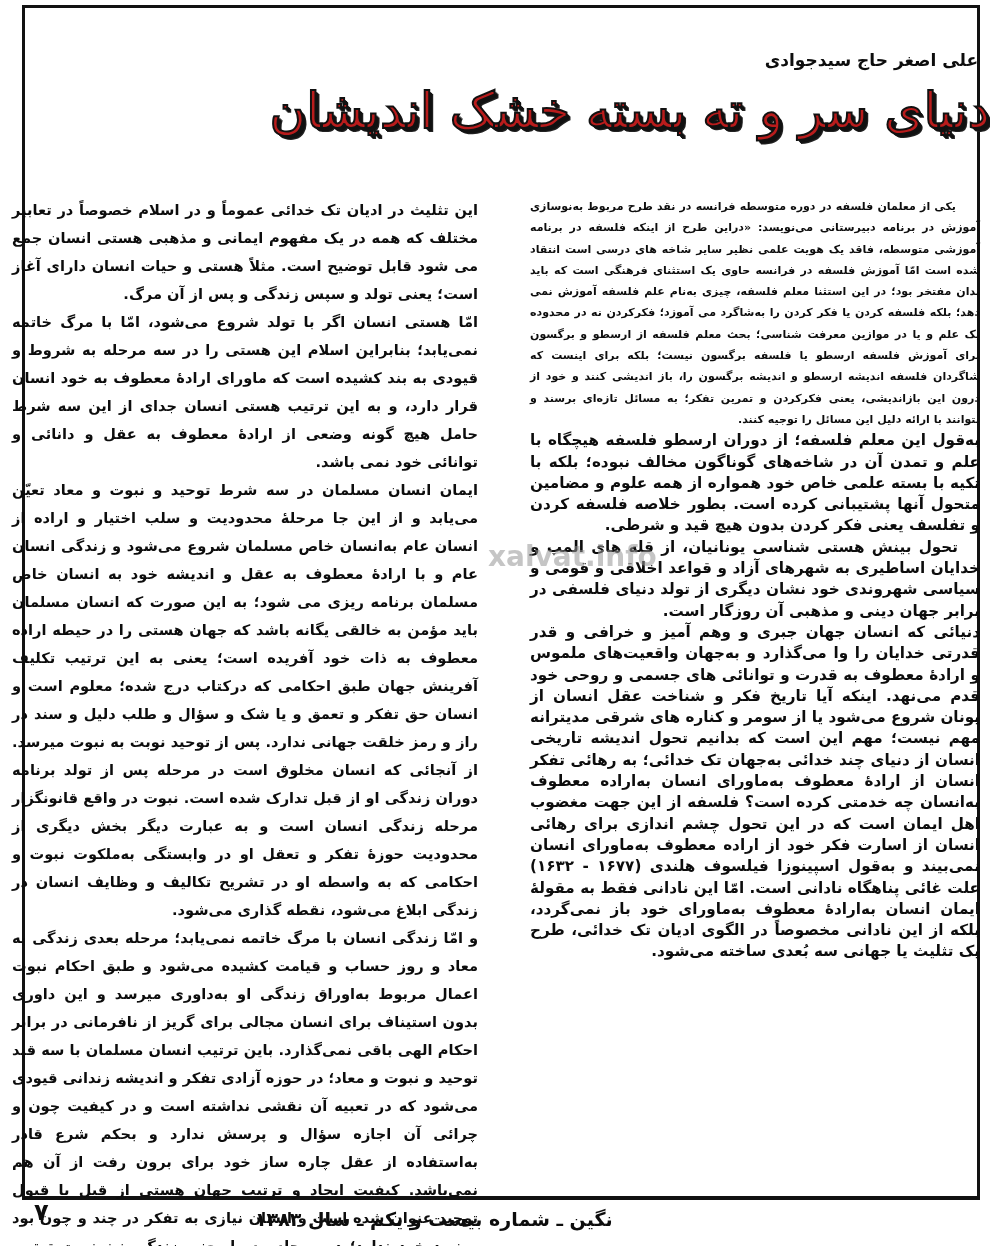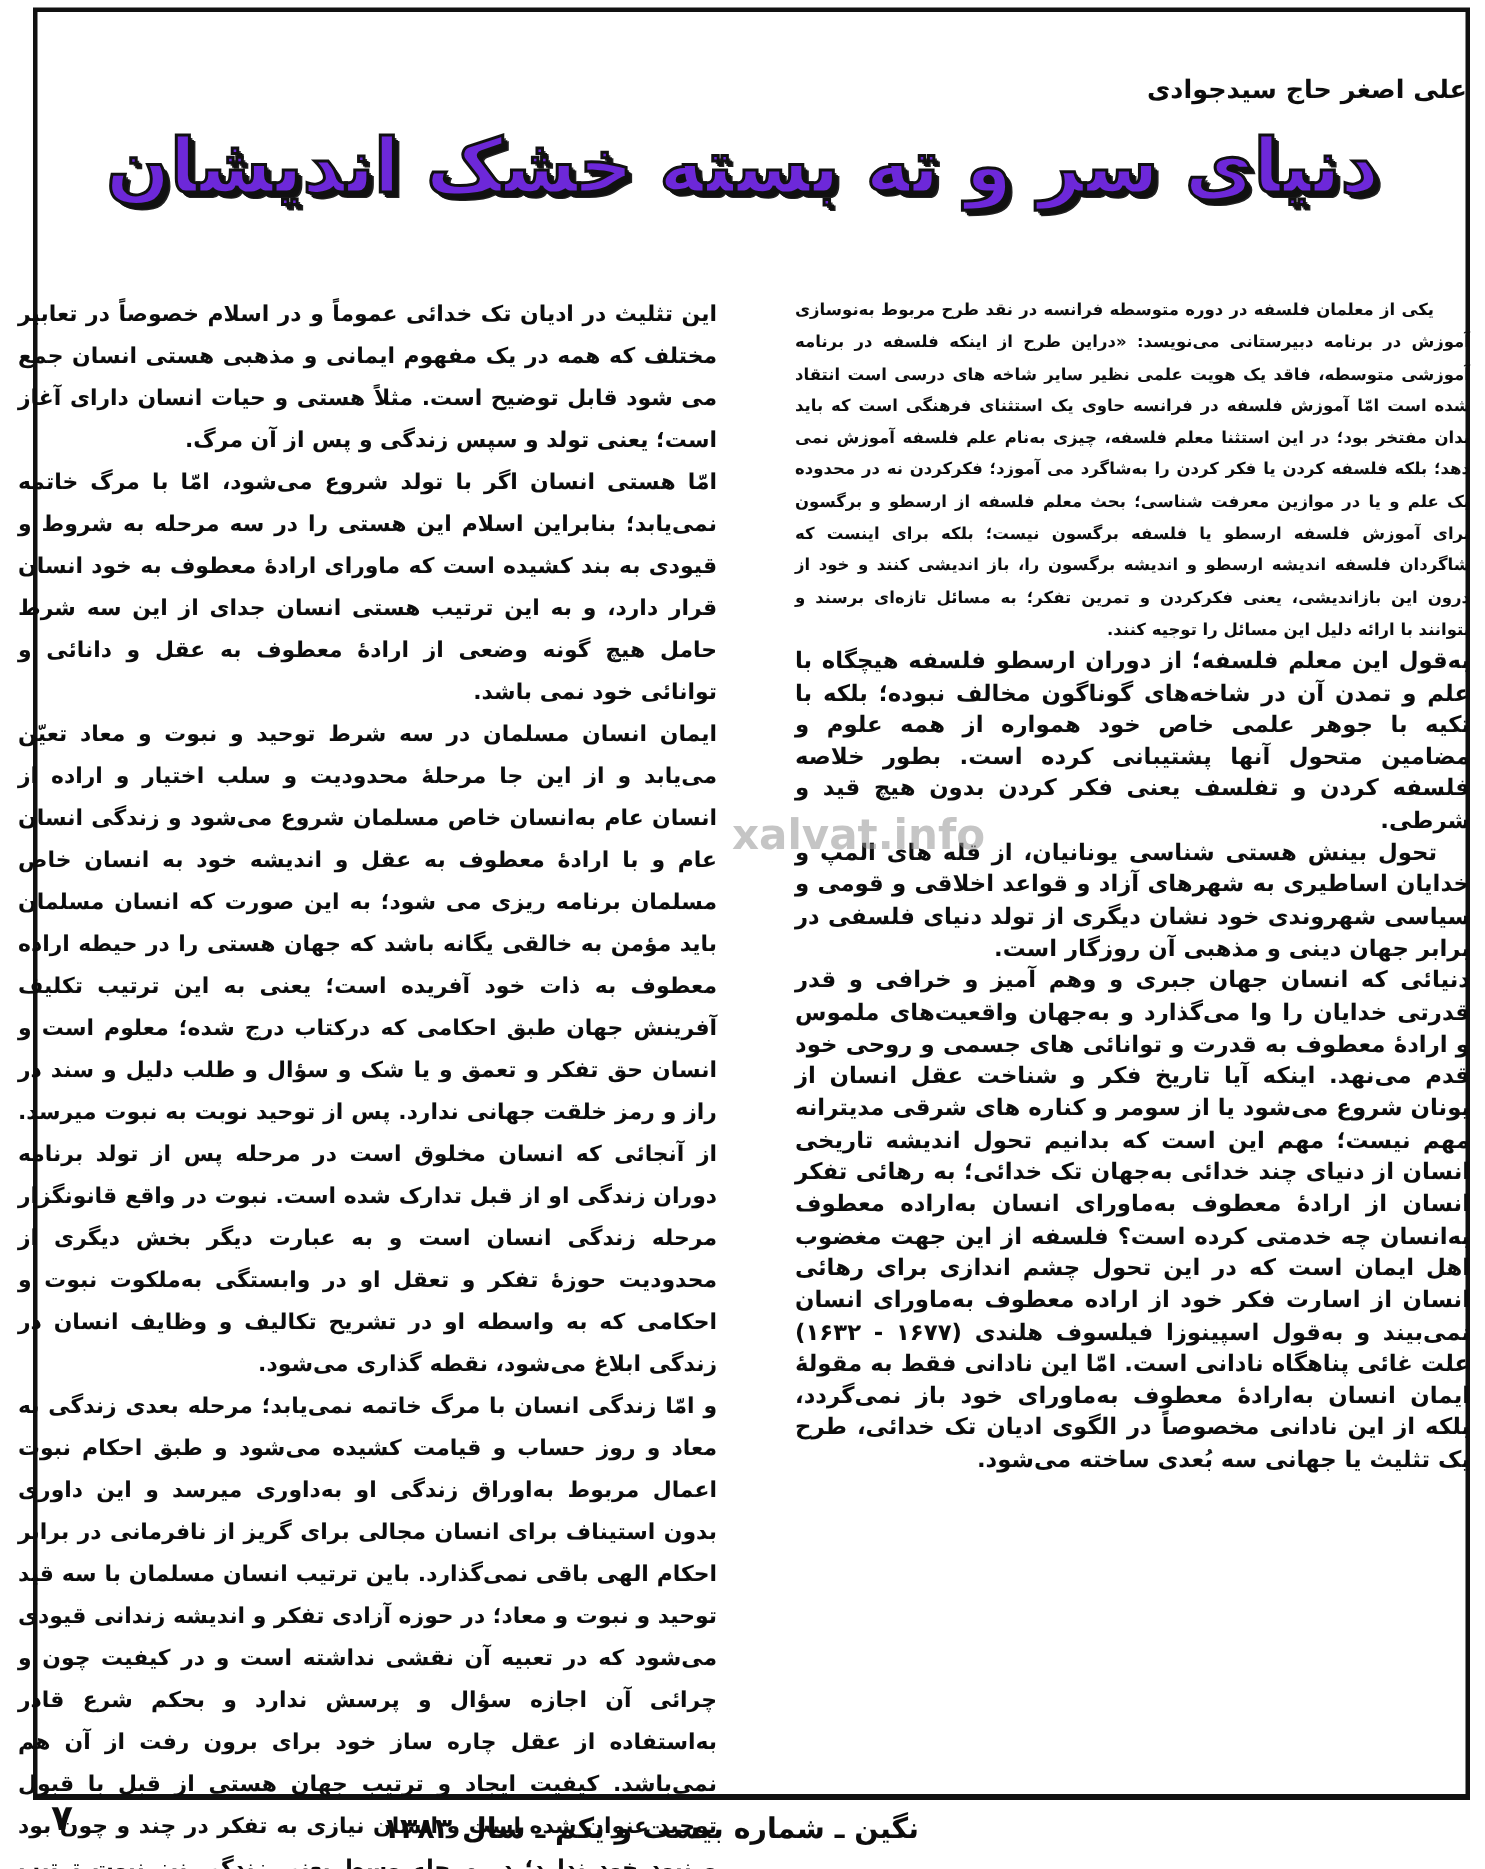--- a/index.html
+++ b/index.html
@@ -8,23 +8,23 @@
     position: absolute; left: 22px; top: 5px; width: 958px; height: 1195px;
     border-top: 3px solid #111; border-left: 3px solid #111; border-right: 3px solid #111; border-bottom: 4px solid #111;
     box-sizing: border-box;
   }
   .author {
     position: absolute; right: 12px; top: 50px;
     font-family: "DejaVu Sans", sans-serif; font-weight: bold; font-size: 17px;
     direction: rtl; text-align: left;
   }
   .title {
-    position: absolute; left: 0; right: 0; top: 82px; text-align: center;
-    font-family: "DejaVu Sans", sans-serif; font-weight: bold; font-size: 50px; letter-spacing: 0;
-    direction: rtl; color: #6d28d9;
+    position: absolute; left: 0; right: 0; top: 82px; 
+    font-family: "DejaVu Sans", sans-serif; font-weight: normal; font-size: 50px; letter-spacing: 0;
+    direction: rtl; color: #b91c1c;
     -webkit-text-stroke: 2px #111;
     text-shadow: 3px 3px 0 #111, 4px 4px 0 #222, 2px 2px 0 #333;
   }
   .col {
     position: absolute; top: 196px;
     direction: rtl; text-align: justify; text-align-last: right;
     font-family: "DejaVu Sans", sans-serif; font-size: 14.6px; line-height: 28px; font-weight: bold;
   }
   .col p { margin: 0; text-indent: 0; }
   .col-right { right: 10px; width: 450px; font-size: 15.2px; line-height: 21.3px; }
@@ -48,21 +48,21 @@
 </head>
 <body>
 
 <div class="page-frame"></div>
 
 <div class="author">علی اصغر حاج سیدجوادی</div>
 <div class="title">دنیای سر و ته بسته خشک اندیشان</div>
 
 <div class="col col-right">
   <p class="lead">یکی از معلمان فلسفه در دوره متوسطه فرانسه در نقد طرح مربوط به‌نوسازی آموزش در برنامه دبیرستانی می‌نویسد: «دراین طرح از اینکه فلسفه در برنامه آموزشی متوسطه، فاقد یک هویت علمی نظیر سایر شاخه های درسی است انتقاد شده است امّا آموزش فلسفه در فرانسه حاوی یک استثنای فرهنگی است که باید بدان مفتخر بود؛ در این استثنا معلم فلسفه، چیزی به‌نام علم فلسفه آموزش نمی دهد؛ بلکه فلسفه کردن یا فکر کردن را به‌شاگرد می آموزد؛ فکرکردن نه در محدوده یک علم و یا در موازین معرفت شناسی؛ بحث معلم فلسفه از ارسطو و برگسون برای آموزش فلسفه ارسطو یا فلسفه برگسون نیست؛ بلکه برای اینست که شاگردان فلسفه اندیشه ارسطو و اندیشه برگسون را، باز اندیشی کنند و خود از درون این بازاندیشی، یعنی فکرکردن و تمرین تفکر؛ به مسائل تازه‌ای برسند و بتوانند با ارائه دلیل این مسائل را توجیه کنند.</p>
-  <p>به‌قول این معلم فلسفه؛ از دوران ارسطو فلسفه هیچگاه با علم و تمدن آن در شاخه‌های گوناگون مخالف نبوده؛ بلکه با تکیه با جوهر علمی خاص خود همواره از همه علوم و مضامین متحول آنها پشتیبانی کرده است. بطور خلاصه فلسفه کردن و تفلسف یعنی فکر کردن بدون هیچ قید و شرطی.</p>
+  <p>به‌قول این معلم فلسفه؛ از دوران ارسطو فلسفه هیچگاه با علم و تمدن آن در شاخه‌های گوناگون مخالف نبوده؛ بلکه با تکیه با بسته علمی خاص خود همواره از همه علوم و مضامین متحول آنها پشتیبانی کرده است. بطور خلاصه فلسفه کردن و تفلسف یعنی فکر کردن بدون هیچ قید و شرطی.</p>
   <p class="indent">تحول بینش هستی شناسی یونانیان، از قله های المپ و خدایان اساطیری به شهرهای آزاد و قواعد اخلاقی و قومی و سیاسی شهروندی خود نشان دیگری از تولد دنیای فلسفی در برابر جهان دینی و مذهبی آن روزگار است.</p>
   <p>دنیائی که انسان جهان جبری و وهم آمیز و خرافی و قدر قدرتی خدایان را وا می‌گذارد و به‌جهان واقعیت‌های ملموس و ارادهٔ معطوف به قدرت و توانائی های جسمی و روحی خود قدم می‌نهد. اینکه آیا تاریخ فکر و شناخت عقل انسان از یونان شروع می‌شود یا از سومر و کناره های شرقی مدیترانه مهم نیست؛ مهم این است که بدانیم تحول اندیشه تاریخی انسان از دنیای چند خدائی به‌جهان تک خدائی؛ به رهائی تفکر انسان از ارادهٔ معطوف به‌ماورای انسان به‌اراده معطوف به‌انسان چه خدمتی کرده است؟ فلسفه از این جهت مغضوب اهل ایمان است که در این تحول چشم اندازی برای رهائی انسان از اسارت فکر خود از اراده معطوف به‌ماورای انسان نمی‌بیند و به‌قول اسپینوزا فیلسوف هلندی (۱۶۷۷ - ۱۶۳۲) علت غائی پناهگاه نادانی است. امّا این نادانی فقط به مقولهٔ ایمان انسان به‌ارادهٔ معطوف به‌ماورای خود باز نمی‌گردد، بلکه از این نادانی مخصوصاً در الگوی ادیان تک خدائی، طرح یک تثلیث یا جهانی سه بُعدی ساخته می‌شود.</p>
 </div>
 
 <div class="col col-left">
   <p>این تثلیث در ادیان تک خدائی عموماً و در اسلام خصوصاً در تعابیر مختلف که همه در یک مفهوم ایمانی و مذهبی هستی انسان جمع می شود قابل توضیح است. مثلاً هستی و حیات انسان دارای آغاز است؛ یعنی تولد و سپس زندگی و پس از آن مرگ.</p>
   <p>امّا هستی انسان اگر با تولد شروع می‌شود، امّا با مرگ خاتمه نمی‌یابد؛ بنابراین اسلام این هستی را در سه مرحله به شروط و قیودی به بند کشیده است که ماورای ارادهٔ معطوف به خود انسان قرار دارد، و به این ترتیب هستی انسان جدای از این سه شرط حامل هیچ گونه وضعی از ارادهٔ معطوف به عقل و دانائی و توانائی خود نمی باشد.</p>
   <p>ایمان انسان مسلمان در سه شرط توحید و نبوت و معاد تعیّن می‌یابد و از این جا مرحلهٔ محدودیت و سلب اختیار و اراده از انسان عام به‌انسان خاص مسلمان شروع می‌شود و زندگی انسان عام و با ارادهٔ معطوف به عقل و اندیشه خود به انسان خاص مسلمان برنامه ریزی می شود؛ به این صورت که انسان مسلمان باید مؤمن به خالقی یگانه باشد که جهان هستی را در حیطه اراده معطوف به ذات خود آفریده است؛ یعنی به این ترتیب تکلیف آفرینش جهان طبق احکامی که درکتاب درج شده؛ معلوم است و انسان حق تفکر و تعمق و یا شک و سؤال و طلب دلیل و سند در راز و رمز خلقت جهانی ندارد. پس از توحید نوبت به نبوت میرسد. از آنجائی که انسان مخلوق است در مرحله پس از تولد برنامه دوران زندگی او از قبل تدارک شده است. نبوت در واقع قانونگزار مرحله زندگی انسان است و به عبارت دیگر بخش دیگری از محدودیت حوزهٔ تفکر و تعقل او در وابستگی به‌ملکوت نبوت و احکامی که به واسطه او در تشریح تکالیف و وظایف انسان در زندگی ابلاغ می‌شود، نقطه گذاری می‌شود.</p>
   <p>و امّا زندگی انسان با مرگ خاتمه نمی‌یابد؛ مرحله بعدی زندگی به معاد و روز حساب و قیامت کشیده می‌شود و طبق احکام نبوت اعمال مربوط به‌اوراق زندگی او به‌داوری میرسد و این داوری بدون استیناف برای انسان مجالی برای گریز از نافرمانی در برابر احکام الهی باقی نمی‌گذارد. باین ترتیب انسان مسلمان با سه قید توحید و نبوت و معاد؛ در حوزه آزادی تفکر و اندیشه زندانی قیودی می‌شود که در تعبیه آن نقشی نداشته است و در کیفیت چون و چرائی آن اجازه سؤال و پرسش ندارد و بحکم شرع قادر به‌استفاده از عقل چاره ساز خود برای برون رفت از آن هم نمی‌باشد. کیفیت ایجاد و ترتیب جهان هستی از قبل با قبول توحید عنوان شده است و انسان نیازی به تفکر در چند و چون بود و نبود خود ندارد؛ در مرحله وسط یعنی زندگی نیز نبوت ترتیب فکر و عمل انسان</p>
 </div>

